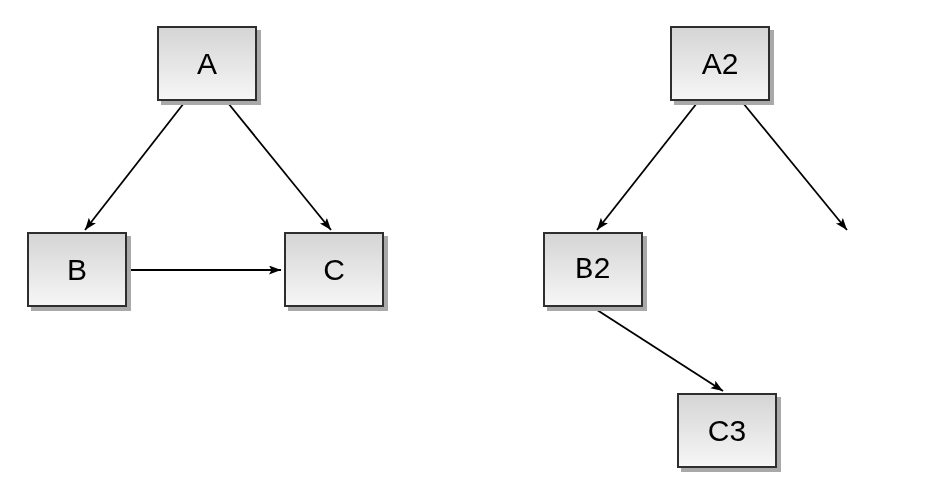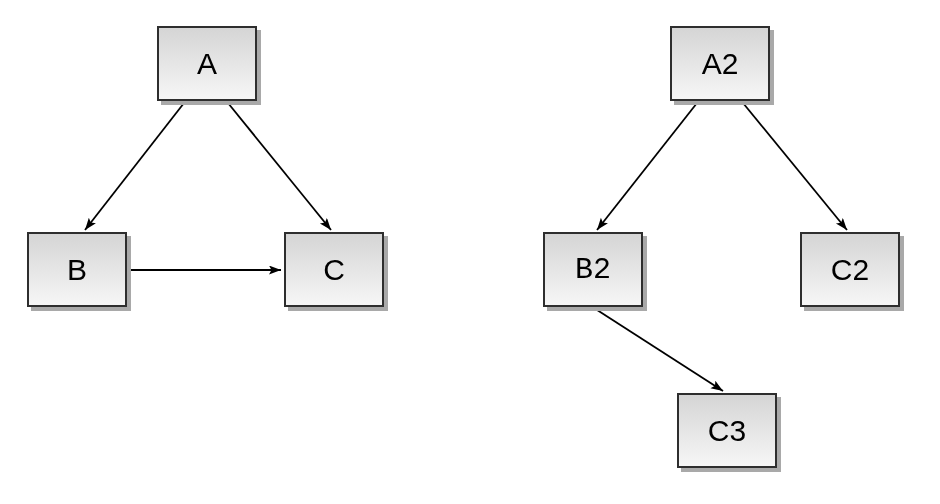--- a/index.html
+++ b/index.html
@@ -83,21 +83,18 @@
     </div>
     <div class="node" style="left: 284px; top: 232px; width: 100px; height: 75px;">
       <span class="node-label">C</span>
     </div>
     <div class="node" style="left: 670px; top: 26px; width: 100px; height: 75px; justify-content: center;">
       <span class="node-label">A2</span>
     </div>
     <div class="node" style="left: 543px; top: 232px; width: 100px; height: 75px; font-family: Liberation Mono, monospace;">
       <span class="node-label">B2</span>
     </div>
-    <div class="node" style="left: 800px; top: 232px; width: 100px; height: 75px;">
-      <span class="node-label">C2</span>
-    </div>
     <div class="node" style="left: 677px; top: 393px; width: 100px; height: 75px;">
       <span class="node-label">C3</span>
     </div>
   </div>
 
 </div>
 
 </body></html>

